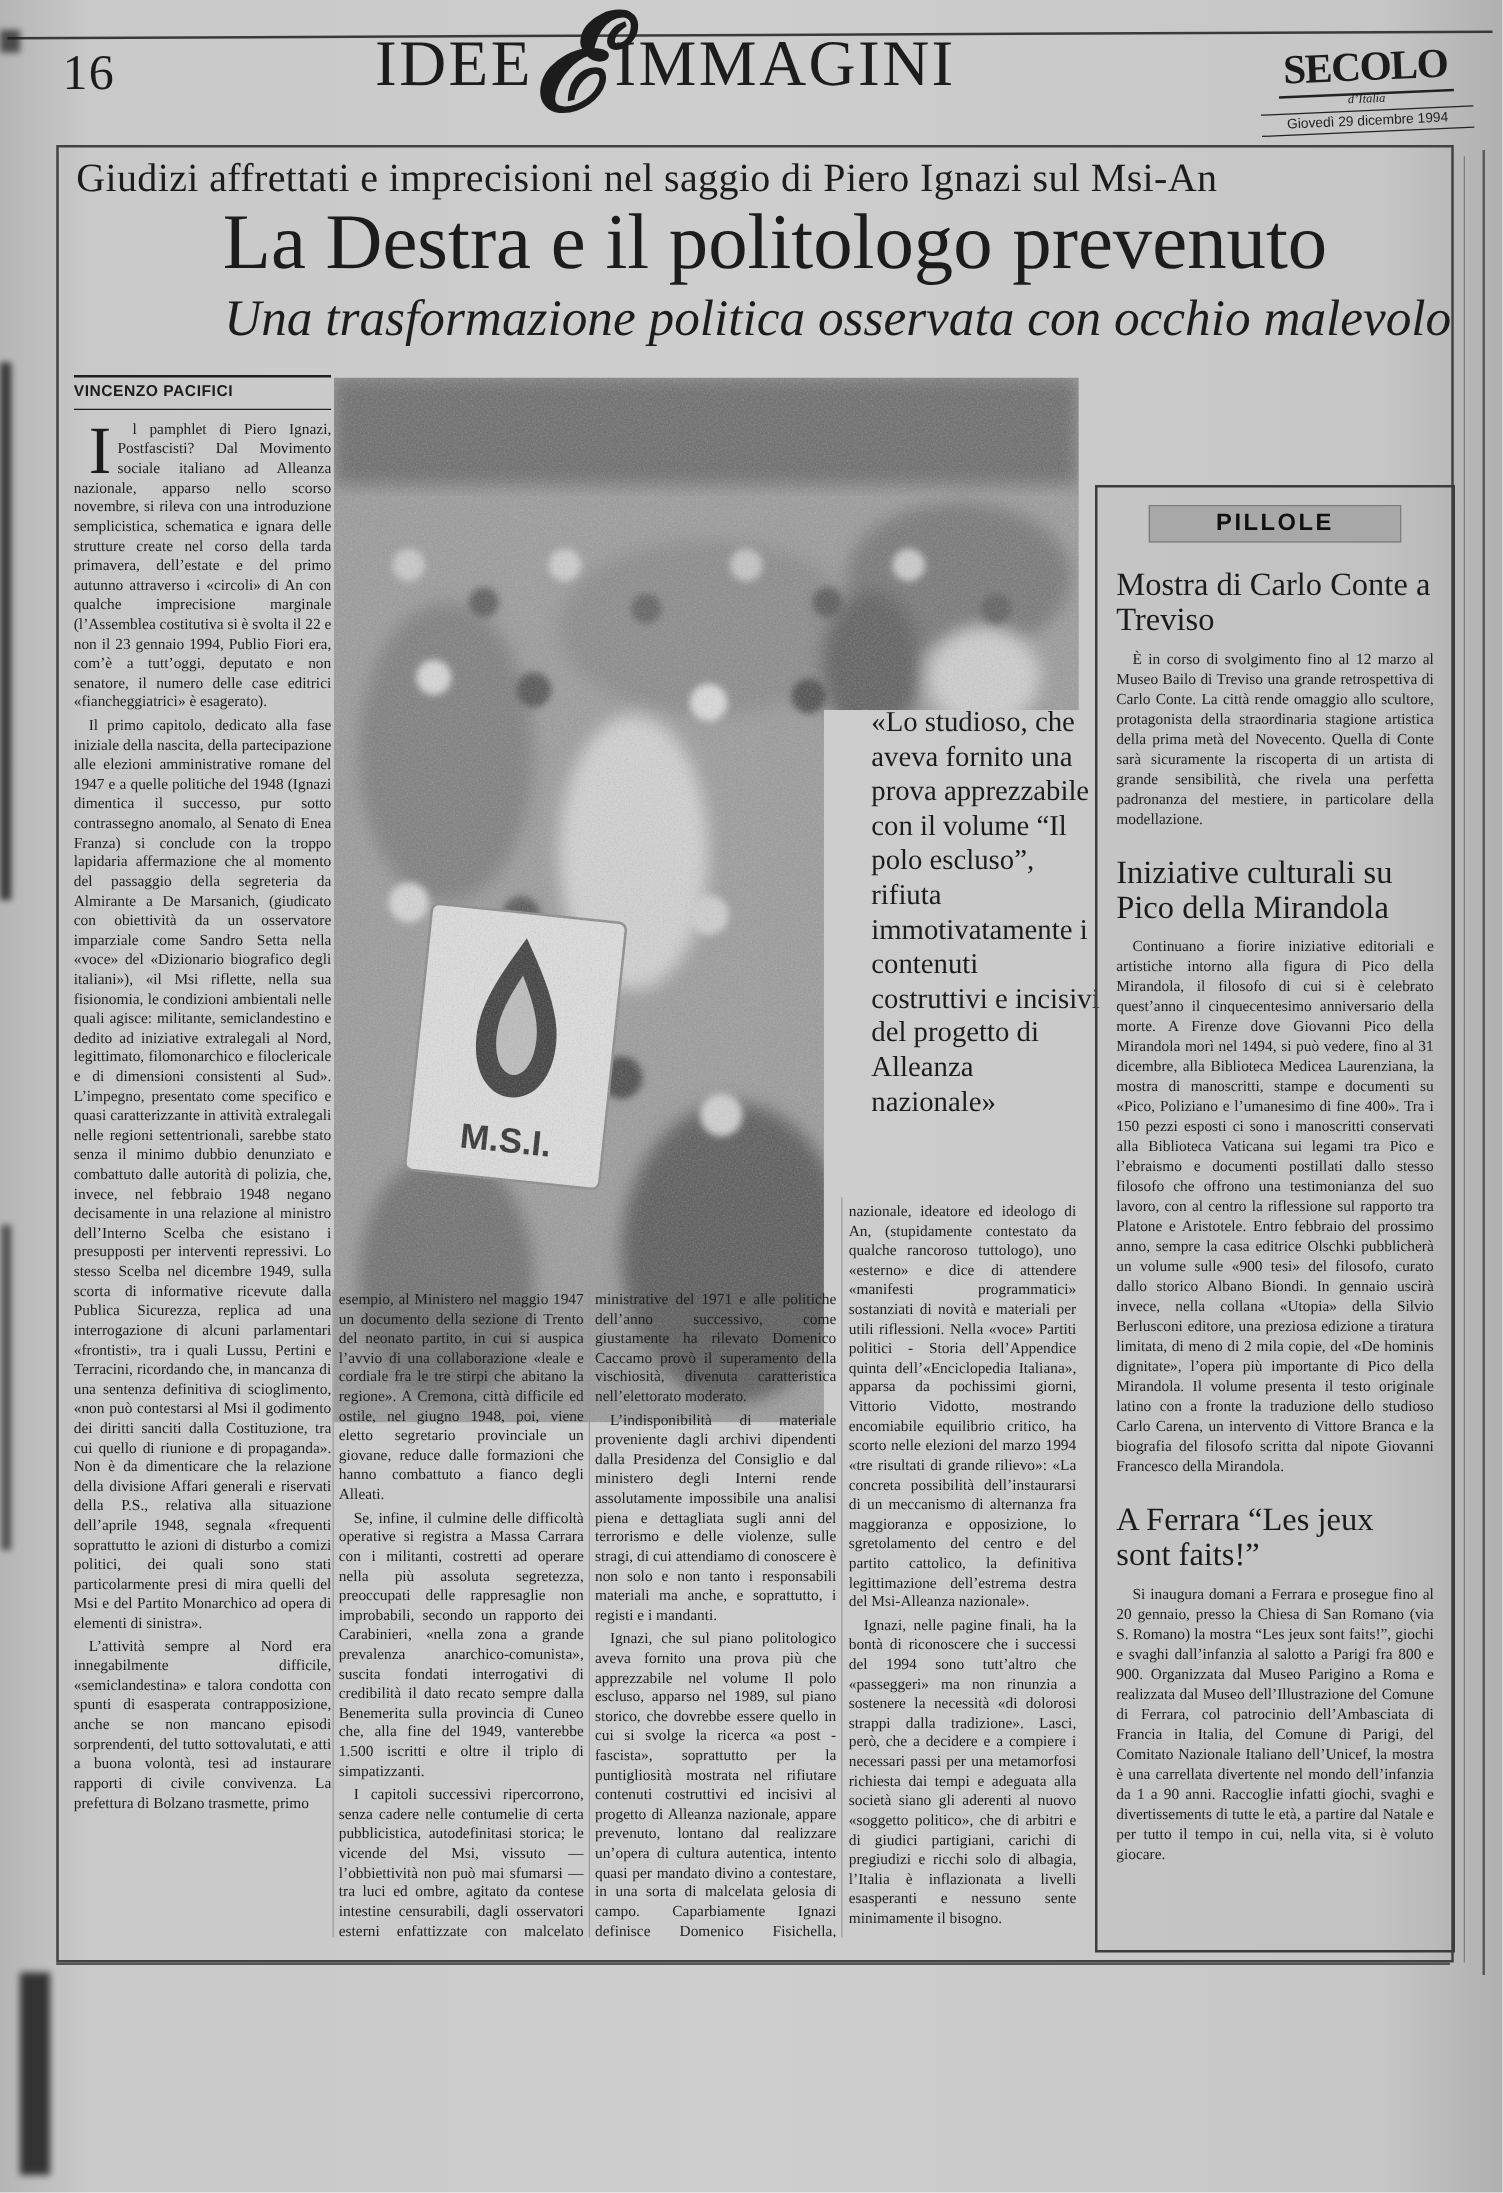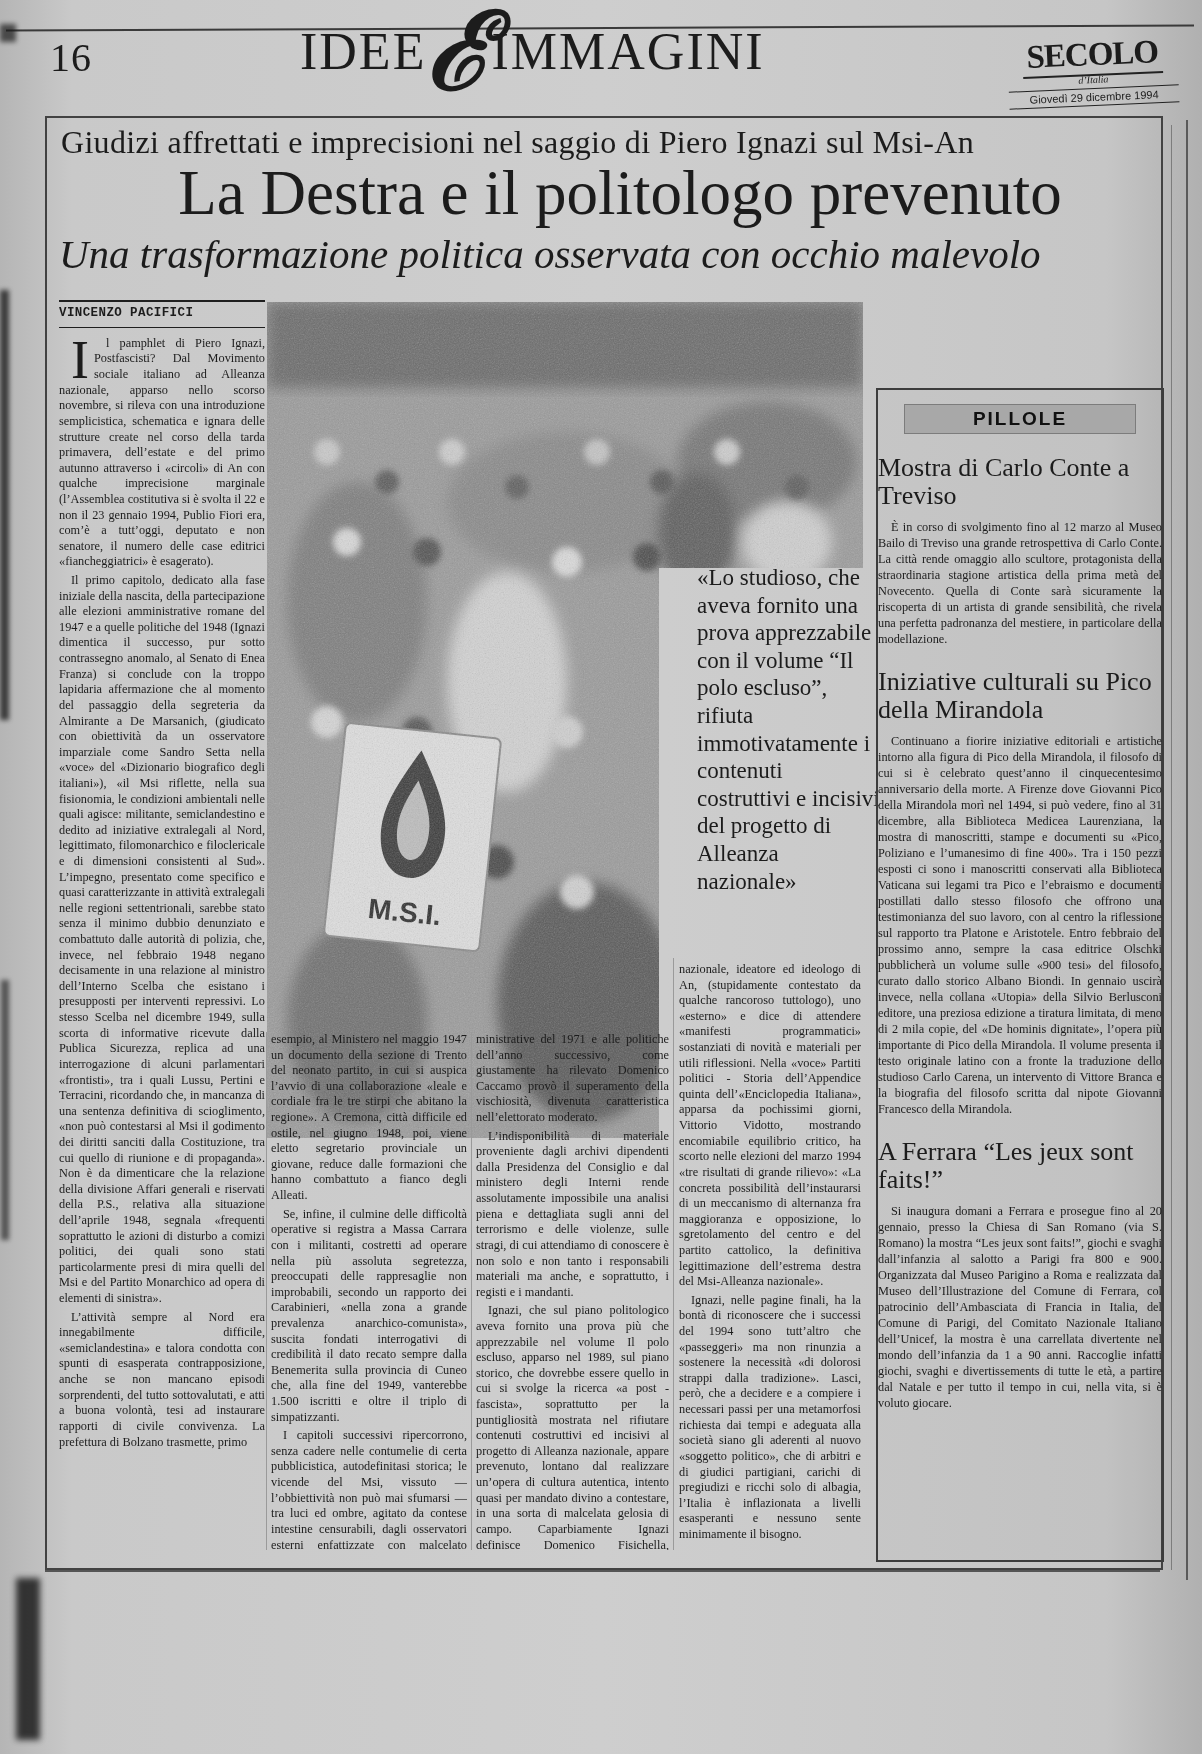--- a/index.html
+++ b/index.html
@@ -19,44 +19,44 @@
          font-family:"DejaVu Serif",serif;font-weight:bold;}
   .logo-block{left:1008px;top:36px;width:170px;text-align:center;transform:rotate(-2.5deg);}
   .logo-name{font-size:33px;font-weight:bold;letter-spacing:-1px;border-bottom:2px solid #222;display:inline-block;padding:0 4px 1px;}
   .logo-sub{font-size:10px;font-style:italic;margin-top:-2px;}
   .logo-date{margin-top:3px;border-top:1.5px solid #222;border-bottom:1.5px solid #222;
              font-family:"Liberation Sans",sans-serif;font-size:11px;padding:2px 0;}
   
   .article-box{left:45px;top:116px;width:1114px;height:1450px;border:2px solid #424242;}
   .kicker{left:14px;top:6px;width:1086px;font-size:32px;letter-spacing:.3px;white-space:nowrap;}
   .headline{left:16px;top:44px;width:100%;text-align:center;font-size:63px;font-weight:500;line-height:1;}
-  .subhead{left:0;top:112px;width:100%;text-align:left;font-size:41px;font-style:italic;font-weight:500;margin-left:12px;}
+  .subhead{left:0;top:112px;width:100%;text-align:right;font-size:41px;font-style:italic;font-weight:500;}
   
   .byline{border-top:2.5px solid #1f1f1f;border-bottom:1px solid #1f1f1f;
-          font-family:Liberation Mono, monospace;font-weight:bold;font-size:12.5px;
+          font-family:Liberation Sans, sans-serif;font-weight:bold;font-size:12.5px;
           letter-spacing:.4px;padding:4px 0 5px;margin-bottom:8px;}
   .bodytext{font-size:12.3px;line-height:1.27;text-align:justify;overflow:hidden;hyphens:auto;}
   .bodytext p{margin:0 0 3px;text-indent:12px;}
   .bodytext p.cont{text-indent:0;}
   .col1{left:12px;top:182px;width:206px;height:1252px;}
   .col2{left:224px;top:914px;width:196px;height:518px;}
   .col3{left:429px;top:914px;width:193px;height:518px;}
   .col4{left:632px;top:844px;width:182px;height:588px;}
   .vrule{width:1px;background:#9a9a9a;}
   .dropcap{float:left;font-size:54px;line-height:.78;padding:3px 5px 0 0;}
   
   .photo{left:220px;top:184px;width:596px;height:836px;
          clip-path:polygon(0 0,596px 0,596px 266px,392px 266px,392px 836px,0 836px);
          background:#9b9b9b;}
   .photo svg{display:block;width:596px;height:836px;}
   
   .pull-quote{left:630px;top:446px;width:184px;font-size:23px;line-height:1.2;font-weight:500;margin-left:20px;}
   
   .sidebar-box{left:876px;top:388px;width:288px;height:1174px;border:2px solid #3c3c3c;
-               padding:8px 0;box-sizing:border-box;background:rgba(0,0,0,0.015);}
+               padding:8px 15px;box-sizing:border-box;background:rgba(0,0,0,0.015);}
   .pillole-band{margin:6px 26px 0;background:#a8a8a8;border:1px solid #7c7c7c;text-align:center;
                 font-family:"Liberation Sans",sans-serif;font-weight:bold;font-size:19px;
                 letter-spacing:2px;padding:3px 0;color:#101010;}
   .side-title{font-size:26px;font-weight:normal;line-height:1.08;margin:20px 0 10px;}
   .side-body{font-size:12.3px;line-height:1.3;text-align:justify;hyphens:auto;text-indent:13px;}
   
   .bottom-rule{left:45px;top:1570px;width:1115px;height:2px;background:#555;}
   .edge{background:#1b1b1b;filter:blur(2.5px);}
   .e-left1{left:0;top:290px;width:9px;height:430px;opacity:.8;}
   .e-left2{left:1px;top:980px;width:8px;height:260px;opacity:.65;}

